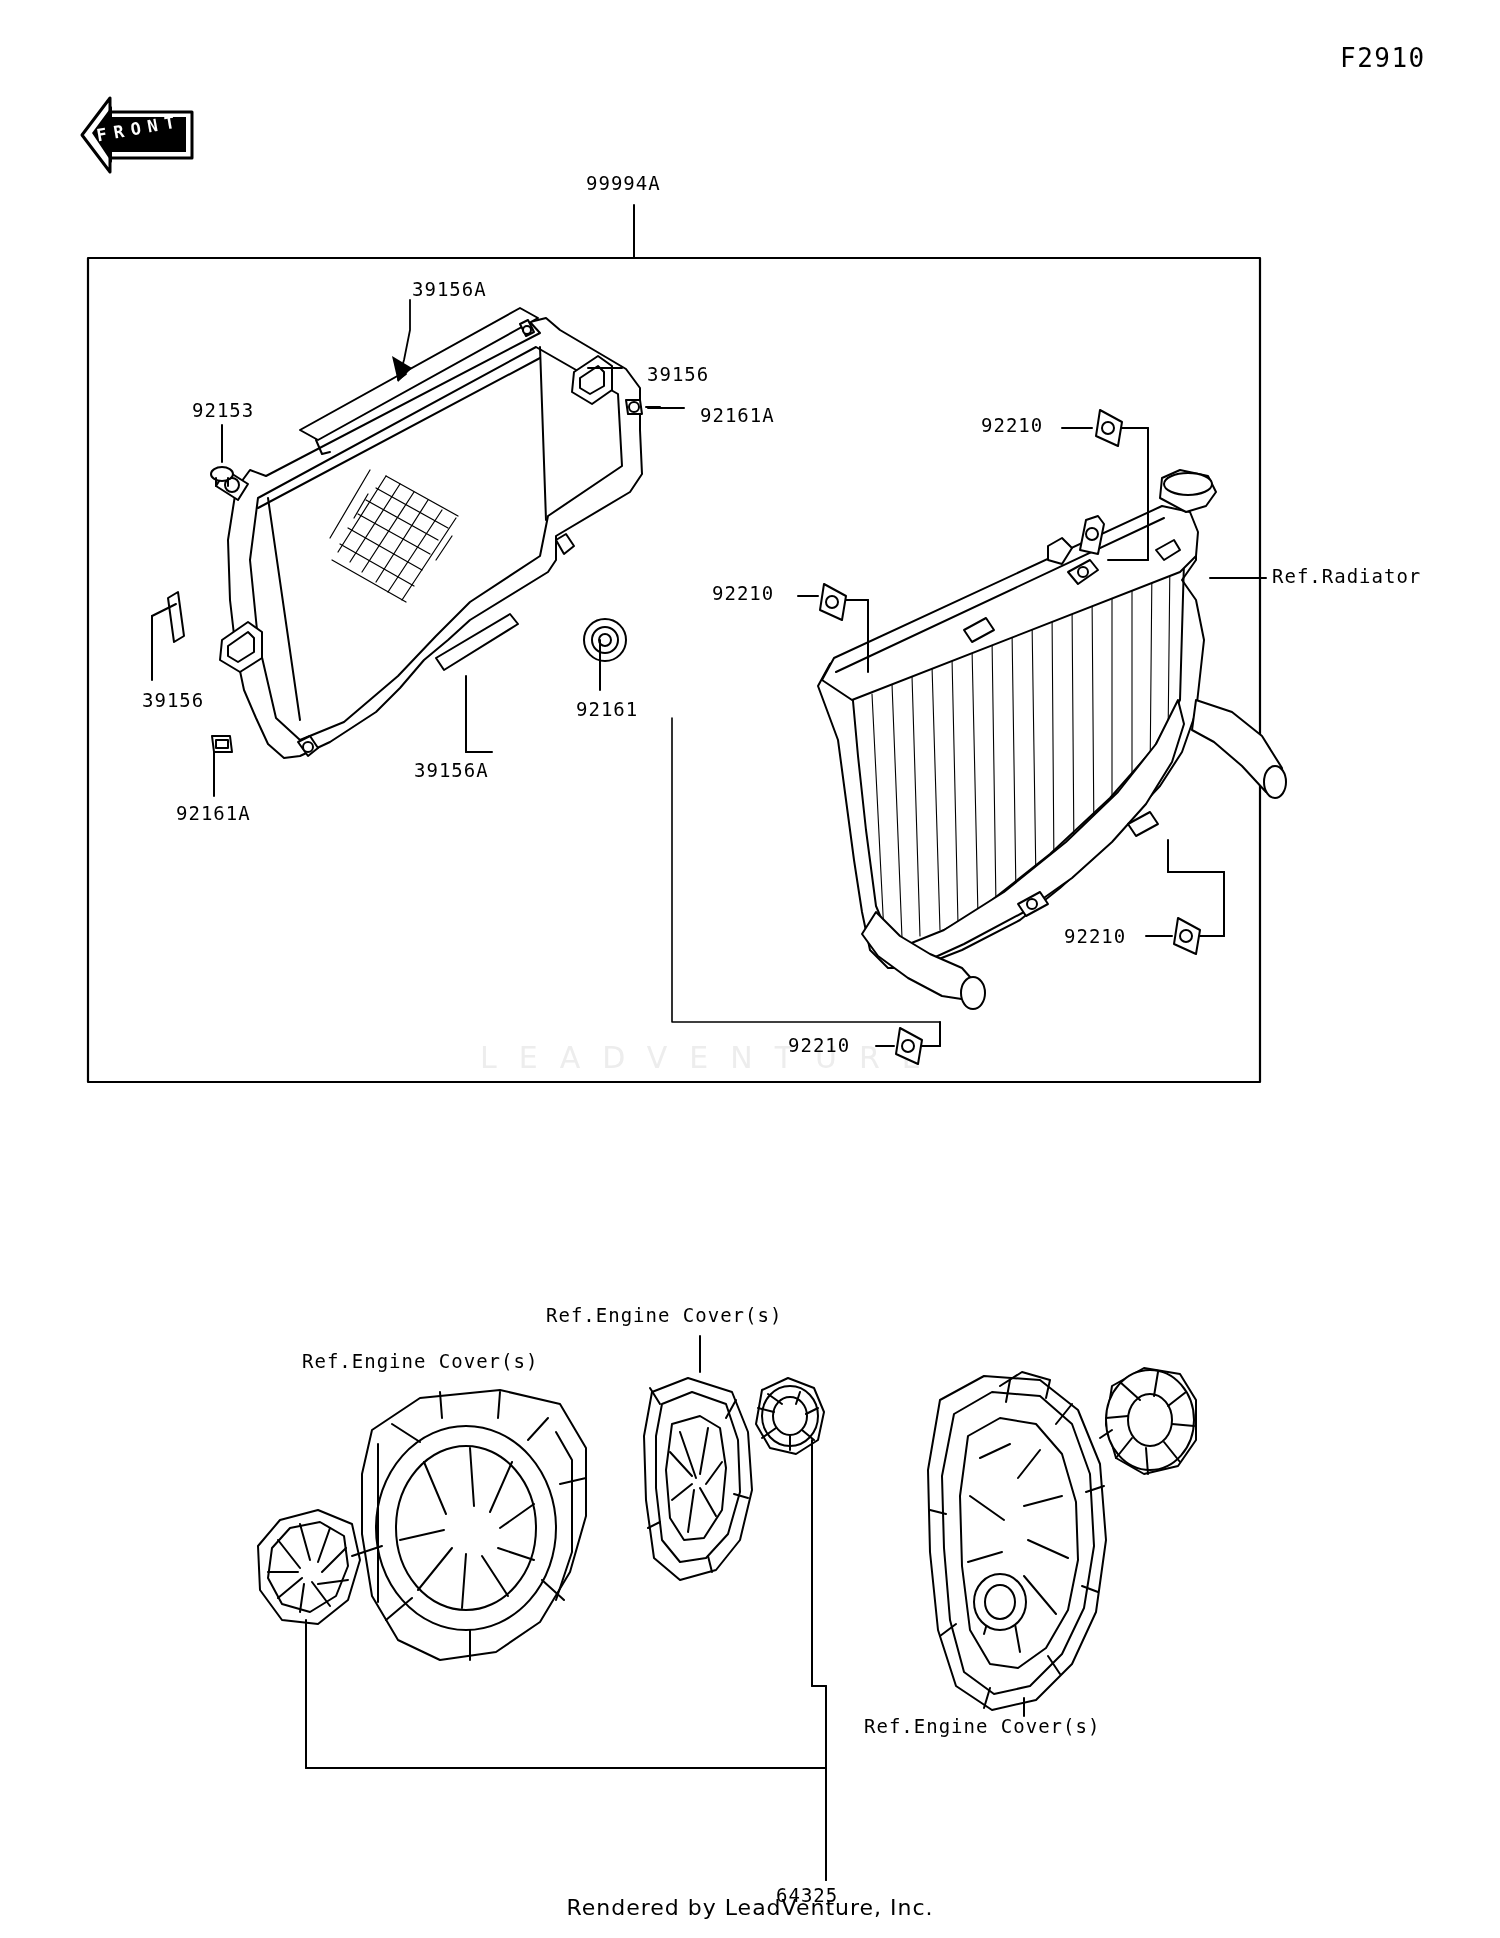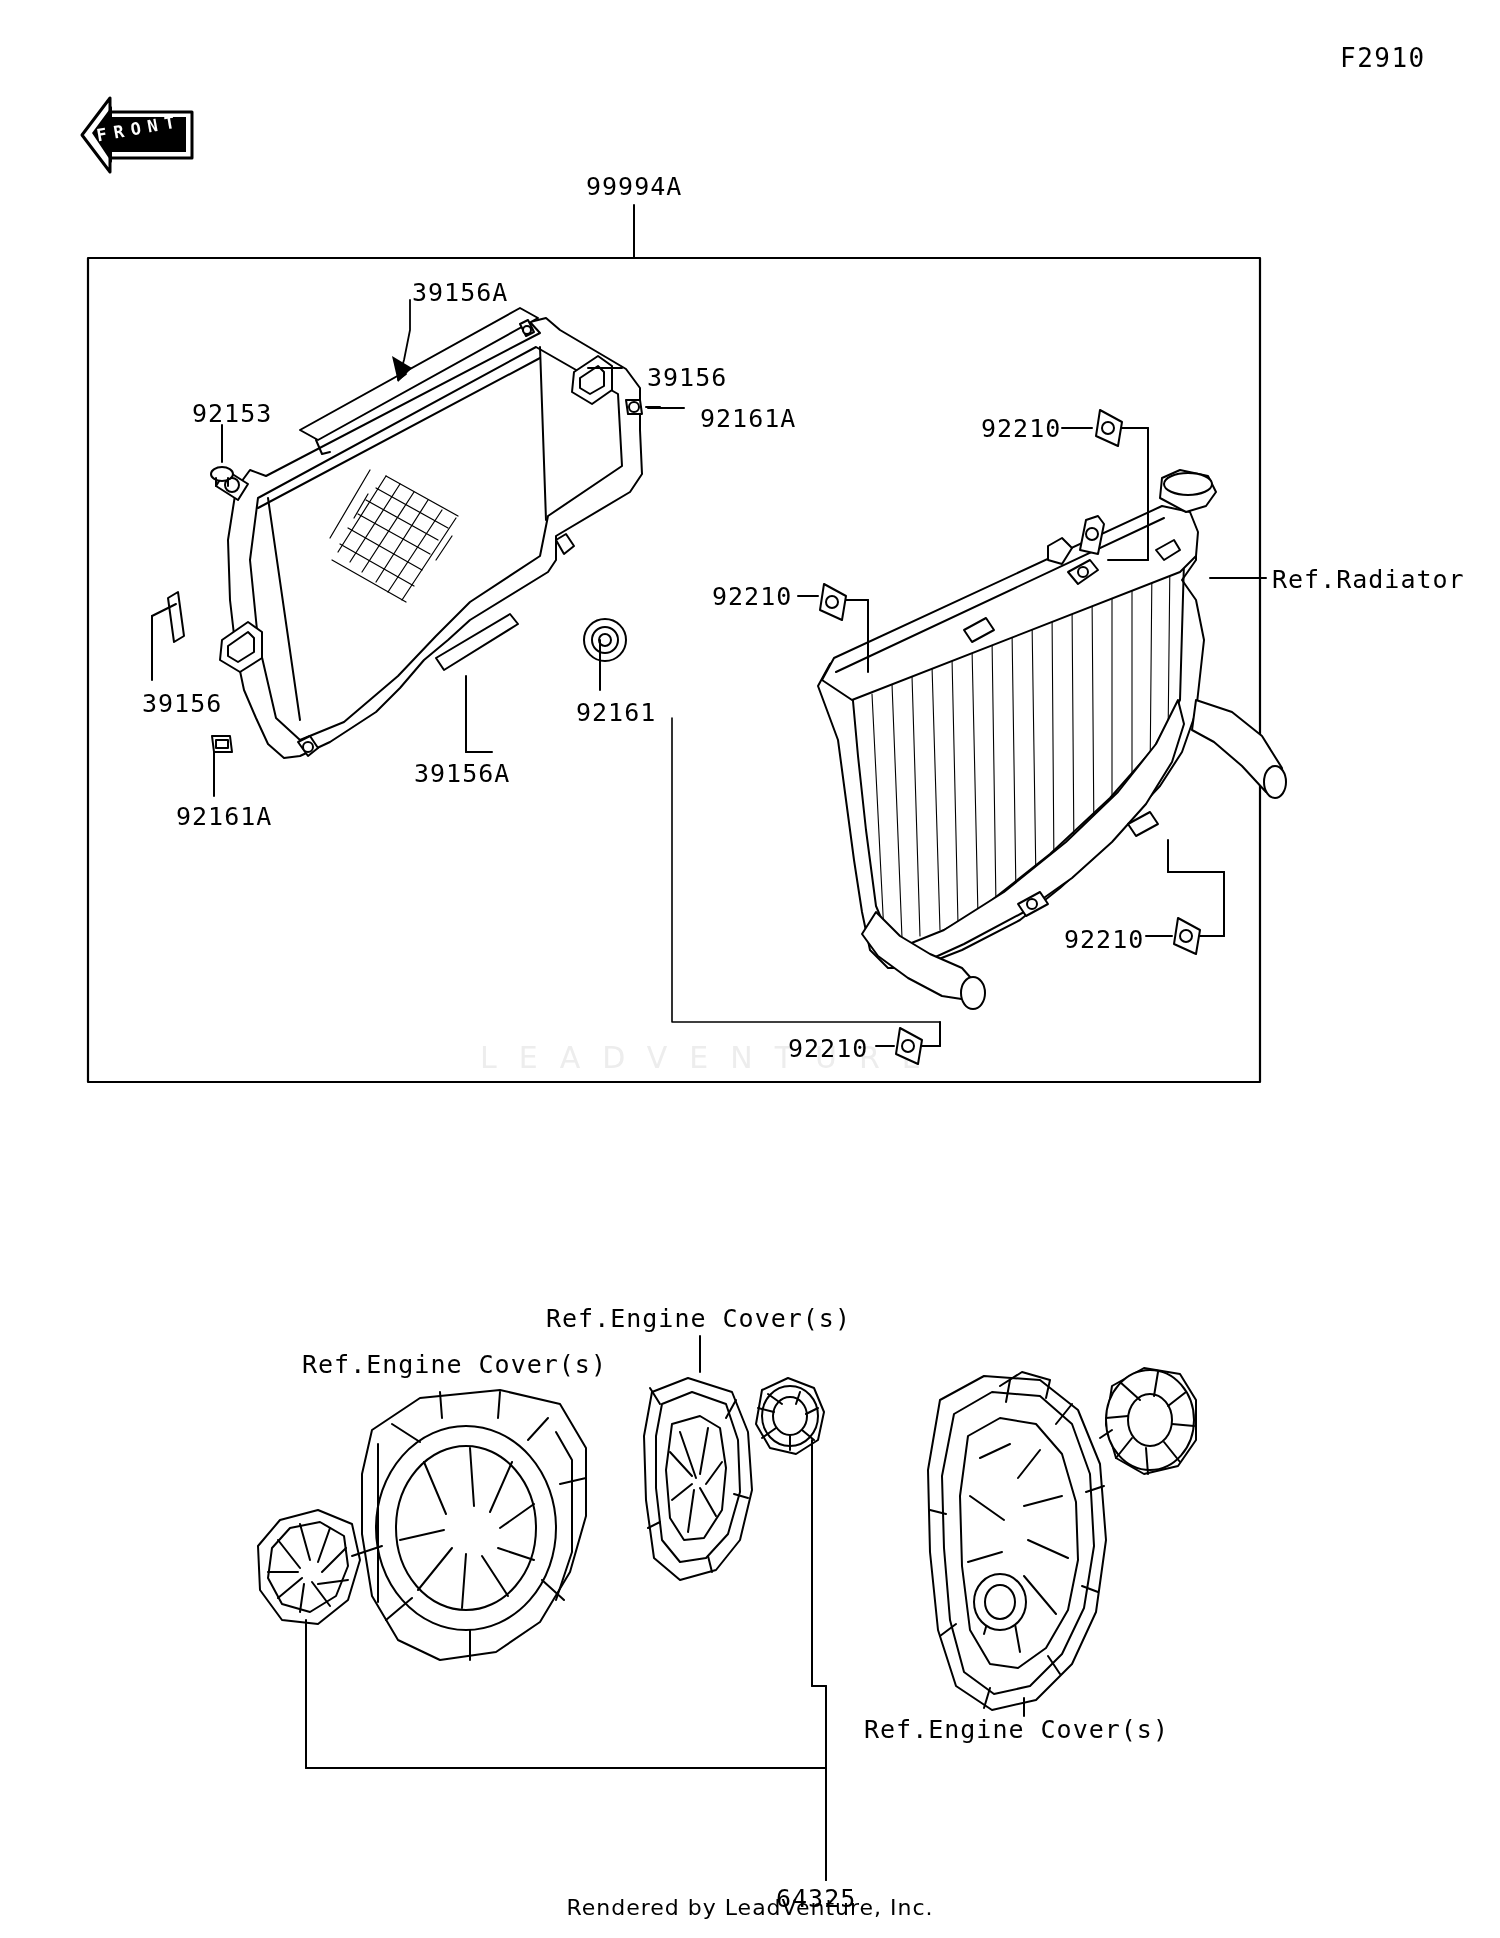--- a/index.html
+++ b/index.html
@@ -17,21 +17,21 @@
   }
   .page {
     position: absolute;
     left: 0; top: 0;
     width: 1500px;
     height: 1692px;
   }
   .lbl {
     position: absolute;
     font-family: "DejaVu Sans Mono", monospace;
-    font-size: 25px;
+    font-size: 19px;
     letter-spacing: 1px;
     color: #000;
     white-space: nowrap;
   }
   #diagram-code {
     font-size: 26px;
     letter-spacing: 1.5px;
   }
   #footer-credit {
     position: absolute;

